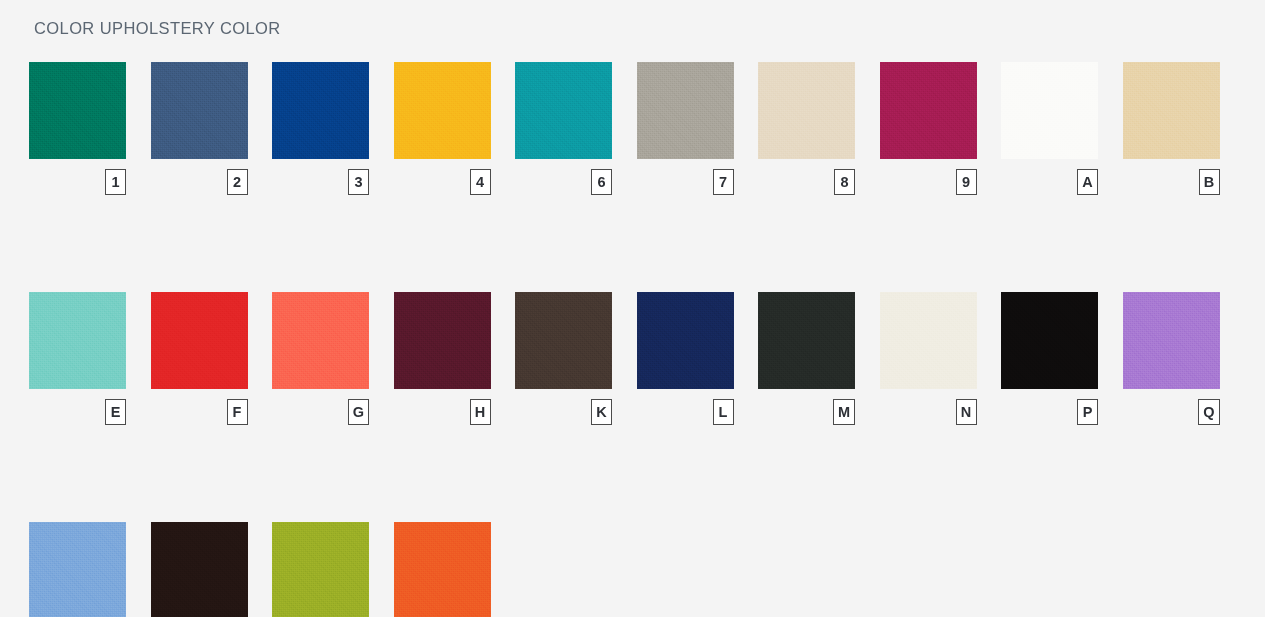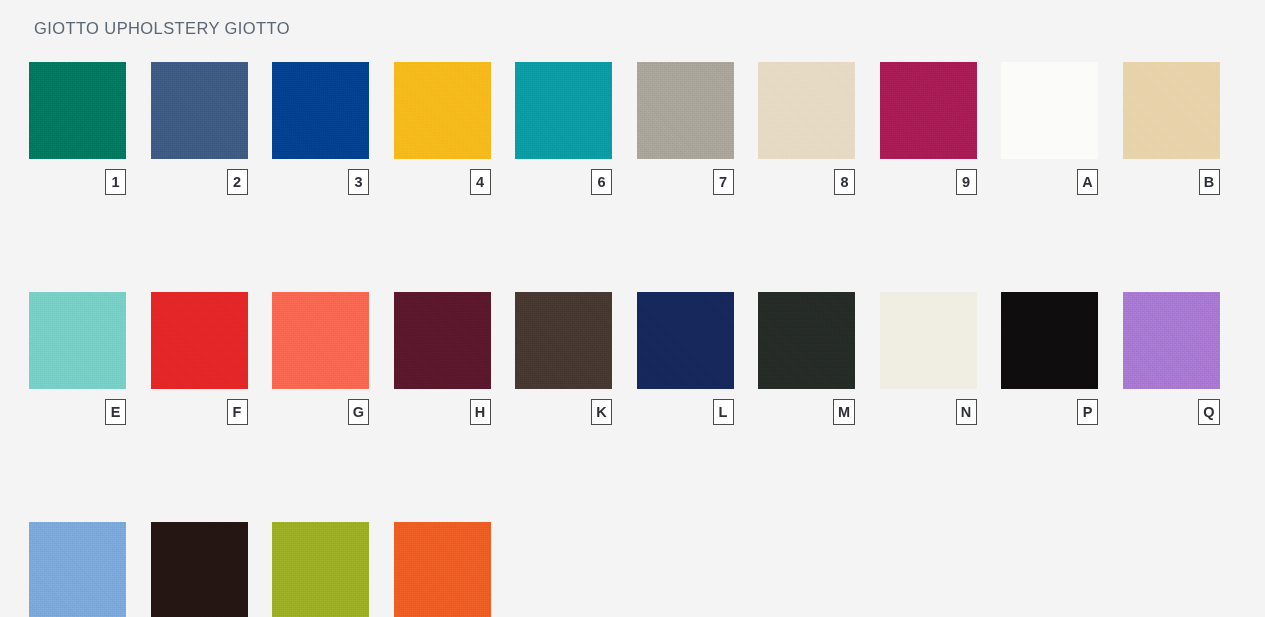--- a/index.html
+++ b/index.html
@@ -89,21 +89,21 @@
     font-family: "Liberation Sans", sans-serif;
     font-size: 14.5px;
     font-weight: 700;
     color: #2d3036;
     line-height: 1;
   }
 </style>
 </head>
 <body style="background: rgb(244, 244, 244);">
 
-<h1 id="page-title" style="color: rgb(91, 102, 114);">GIOTTO UPHOLSTERY GIOTTO</h1>
+<h1 id="page-title" style="color: rgb(91, 102, 114);">COLOR UPHOLSTERY COLOR</h1>
 
 <div id="swatch-grid">
     <div class="swatch-row">
       <div class="swatch-cell">
         <div class="swatch-chip" style="background: rgb(0, 119, 94);"></div>
         <div class="swatch-label-box" style="border-color: rgb(74, 74, 74); background: rgb(255, 255, 255);">
           <span class="swatch-label-text" style="color: rgb(45, 48, 54);">1</span>
         </div>
       </div>
       <div class="swatch-cell">

